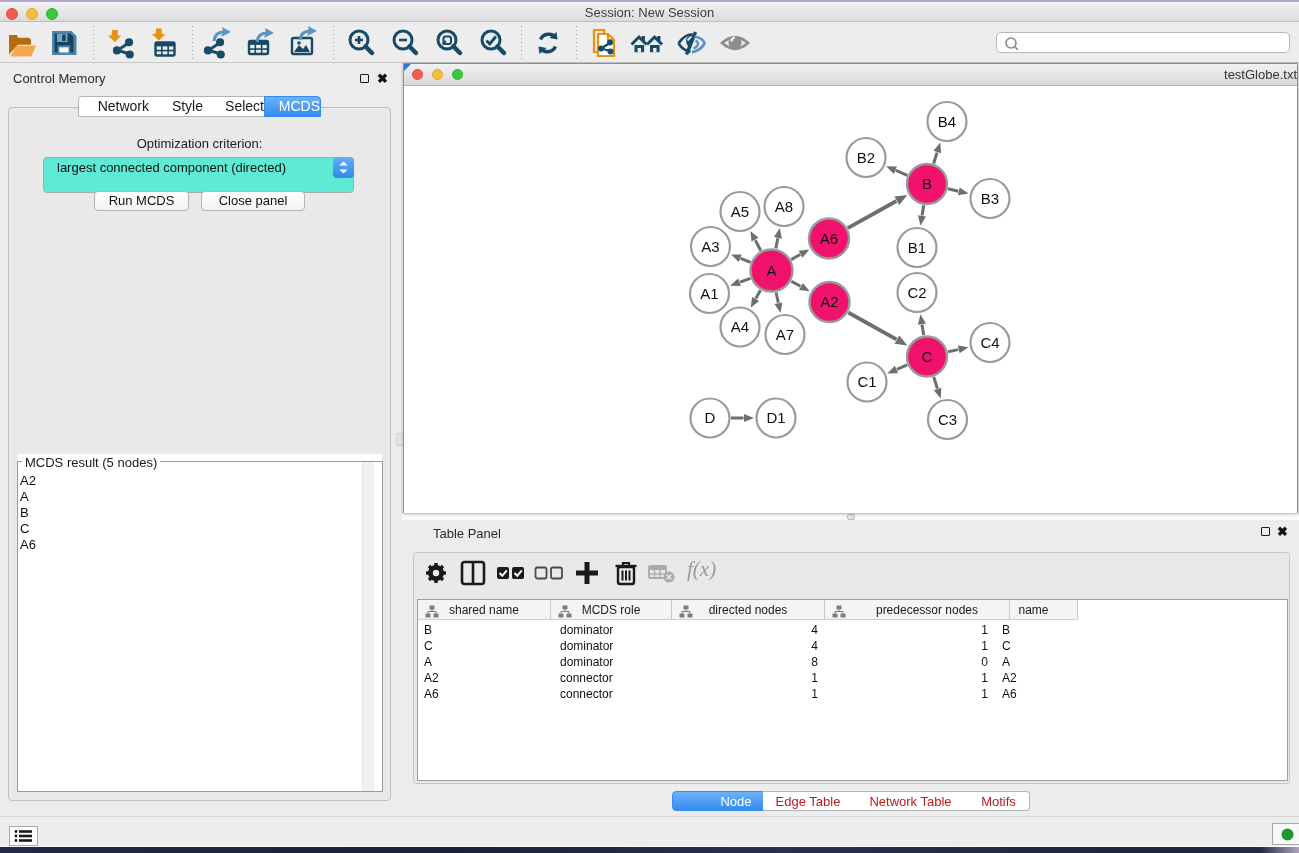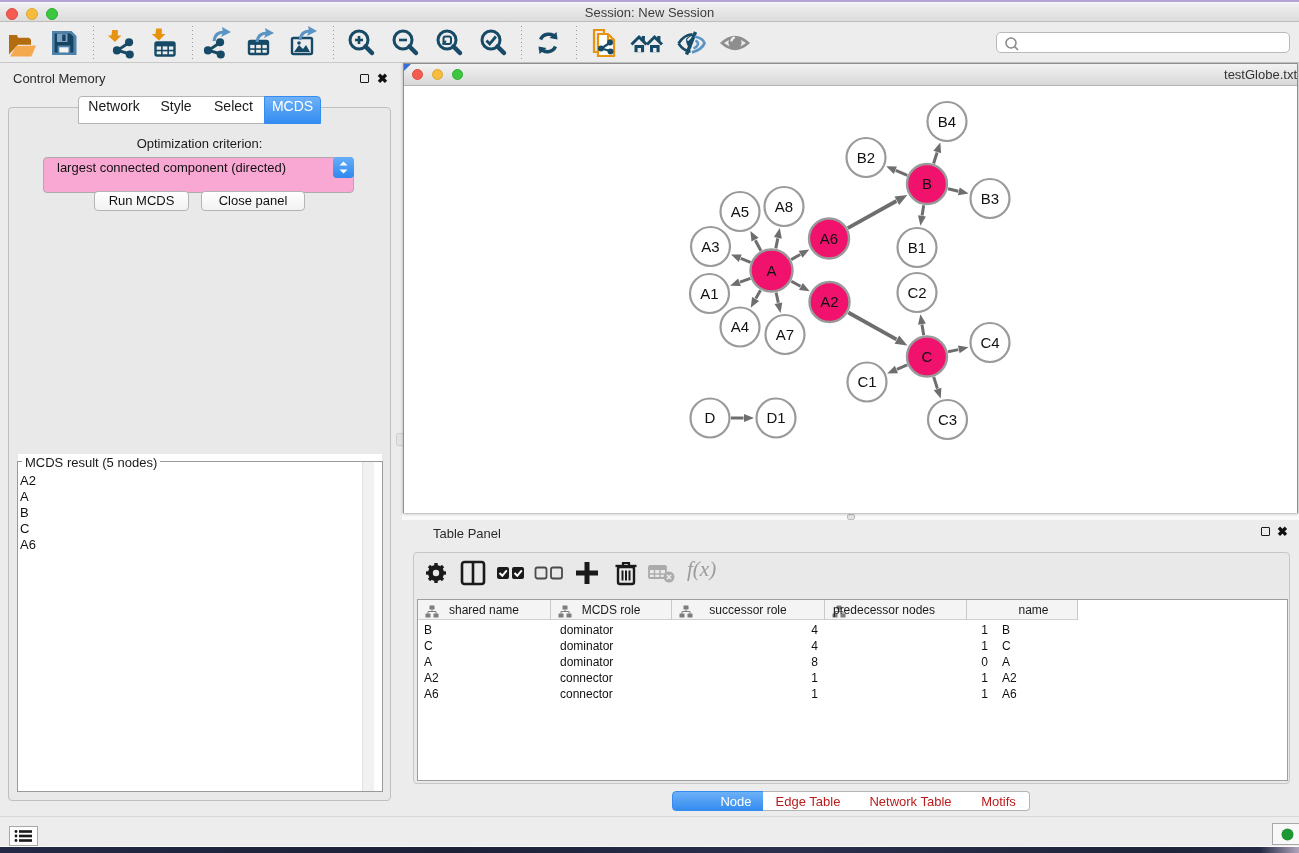--- a/index.html
+++ b/index.html
@@ -22,28 +22,28 @@
 .tbi { position:absolute; top:4px; width:34px; height:34px; }
 .tbsep { position:absolute; top:4px; height:33px; width:1px;
   background-image:repeating-linear-gradient(#9b9b9b 0 1px, transparent 1px 4px); }
 #searchbox { position:absolute; left:996px; top:10px; width:294px; height:21px; background:#fff;
   border:1px solid #b9b9b9; border-radius:5px; }
 
 
 #cp-title { left:13px; top:71px; font-size:13px; color:#2b2b2b; }
 #cp-panel { left:8px; top:107px; width:383px; height:694px; background:#e9e9e9;
   border:1px solid #bfbfbf; border-radius:4px; }
-.cptab { position:absolute; top:96px; height:28px; background:#fff; border:1px solid #b4b4b4;
-  font-size:14px; color:#1a1a1a; text-align:center; line-height:19px; z-index:3; }
+.cptab { position:absolute; top:96px; height:21px; background:#fff; border:1px solid #b4b4b4;
+  font-size:14px; color:#1a1a1a; text-align:right; line-height:19px; z-index:3; }
 .cptab.sel { background:linear-gradient(#6db1f7,#348cf0); color:#fff; border-color:#348cf0; }
 #float1 { left:360px; top:74px; width:9px; height:9px; border:1.5px solid #1a1a1a; border-radius:1px; }
 .closex { font-size:13px; font-weight:bold; color:#111; }
 
 #opt-label { left:0px; top:136px; width:399px; text-align:center; font-size:13px; color:#1a1a1a; }
-#combo { left:43px; top:157px; width:311px; height:36px; background:#f9a8d4; border:1px solid #ababab;
+#combo { left:43px; top:157px; width:311px; height:36px; background:#5eead4; border:1px solid #ababab;
   border-radius:4px; font-size:13px; color:#111; line-height:19px; padding-left:13px; }
 #combo-btn { position:absolute; right:-1px; top:-1px; width:21px; height:21px; border-radius:4px;
   background:linear-gradient(#67aef8,#2f88ef); }
 .btn { position:absolute; top:191px; height:20px; background:linear-gradient(#ffffff,#f2f2f2);
   border:1px solid #b4b4b4; border-radius:4px; font-size:13px; color:#111; text-align:center; line-height:18px; }
 
 #mcds-white { left:18px; top:454px; width:364px; height:338px; background:#fff; }
 #mcds-box { left:17px; top:461px; width:366px; height:331px; border:1px solid #9a9a9a; }
 #mcds-label { left:22px; top:455px; font-size:13px; color:#1a1a1a; background:#fff; padding:0 3px; z-index:2;}
 #mcds-list { left:20px; top:473px; width:344px; font-size:13px; color:#111; line-height:16px; }
@@ -434,22 +434,22 @@
         <div class="tree" style="left:414px;"><svg width="14" height="13" viewBox="0 0 14 13">
             <g fill="#7d7d7d">
 <rect x="4.5" y="0.5" width="5" height="4" rx="0.5"></rect>
 <rect x="0.5" y="8.5" width="5" height="4" rx="0.5"></rect>
 <rect x="8.5" y="8.5" width="5" height="4" rx="0.5"></rect>
             </g>
 <path d="M7 4.5 v2 M3 8.5 v-2 h8 v2" fill="none" stroke="#7d7d7d" stroke-width="1"></path>
           </svg></div>
       <div class="th" style="left:0;width:133px;">shared name</div>
       <div class="th" style="left:133px;width:121px;">MCDS role</div>
-      <div class="th" style="left:254px;width:153px;">successor role</div>
-      <div class="th" style="left:384px;width:165px;">predecessor nodes</div>
+      <div class="th" style="left:254px;width:153px;">directed nodes</div>
+      <div class="th" style="left:427px;width:165px;">predecessor nodes</div>
       <div class="th" style="left:572px;width:88px;border-right:1px solid #c9c9c9;">name</div>
     </div>
     <div class="cell" style="left:6px;top:22.0px;">B</div>
       <div class="cell" style="left:142px;top:22.0px;">dominator</div>
       <div class="cell" style="left:330px;top:22.0px;width:70px;text-align:right;">4</div>
       <div class="cell" style="left:500px;top:22.0px;width:70px;text-align:right;">1</div>
       <div class="cell" style="left:584px;top:22.0px;">B</div>
       <div class="cell" style="left:6px;top:38.1px;">C</div>
       <div class="cell" style="left:142px;top:38.1px;">dominator</div>
       <div class="cell" style="left:330px;top:38.1px;width:70px;text-align:right;">4</div>

